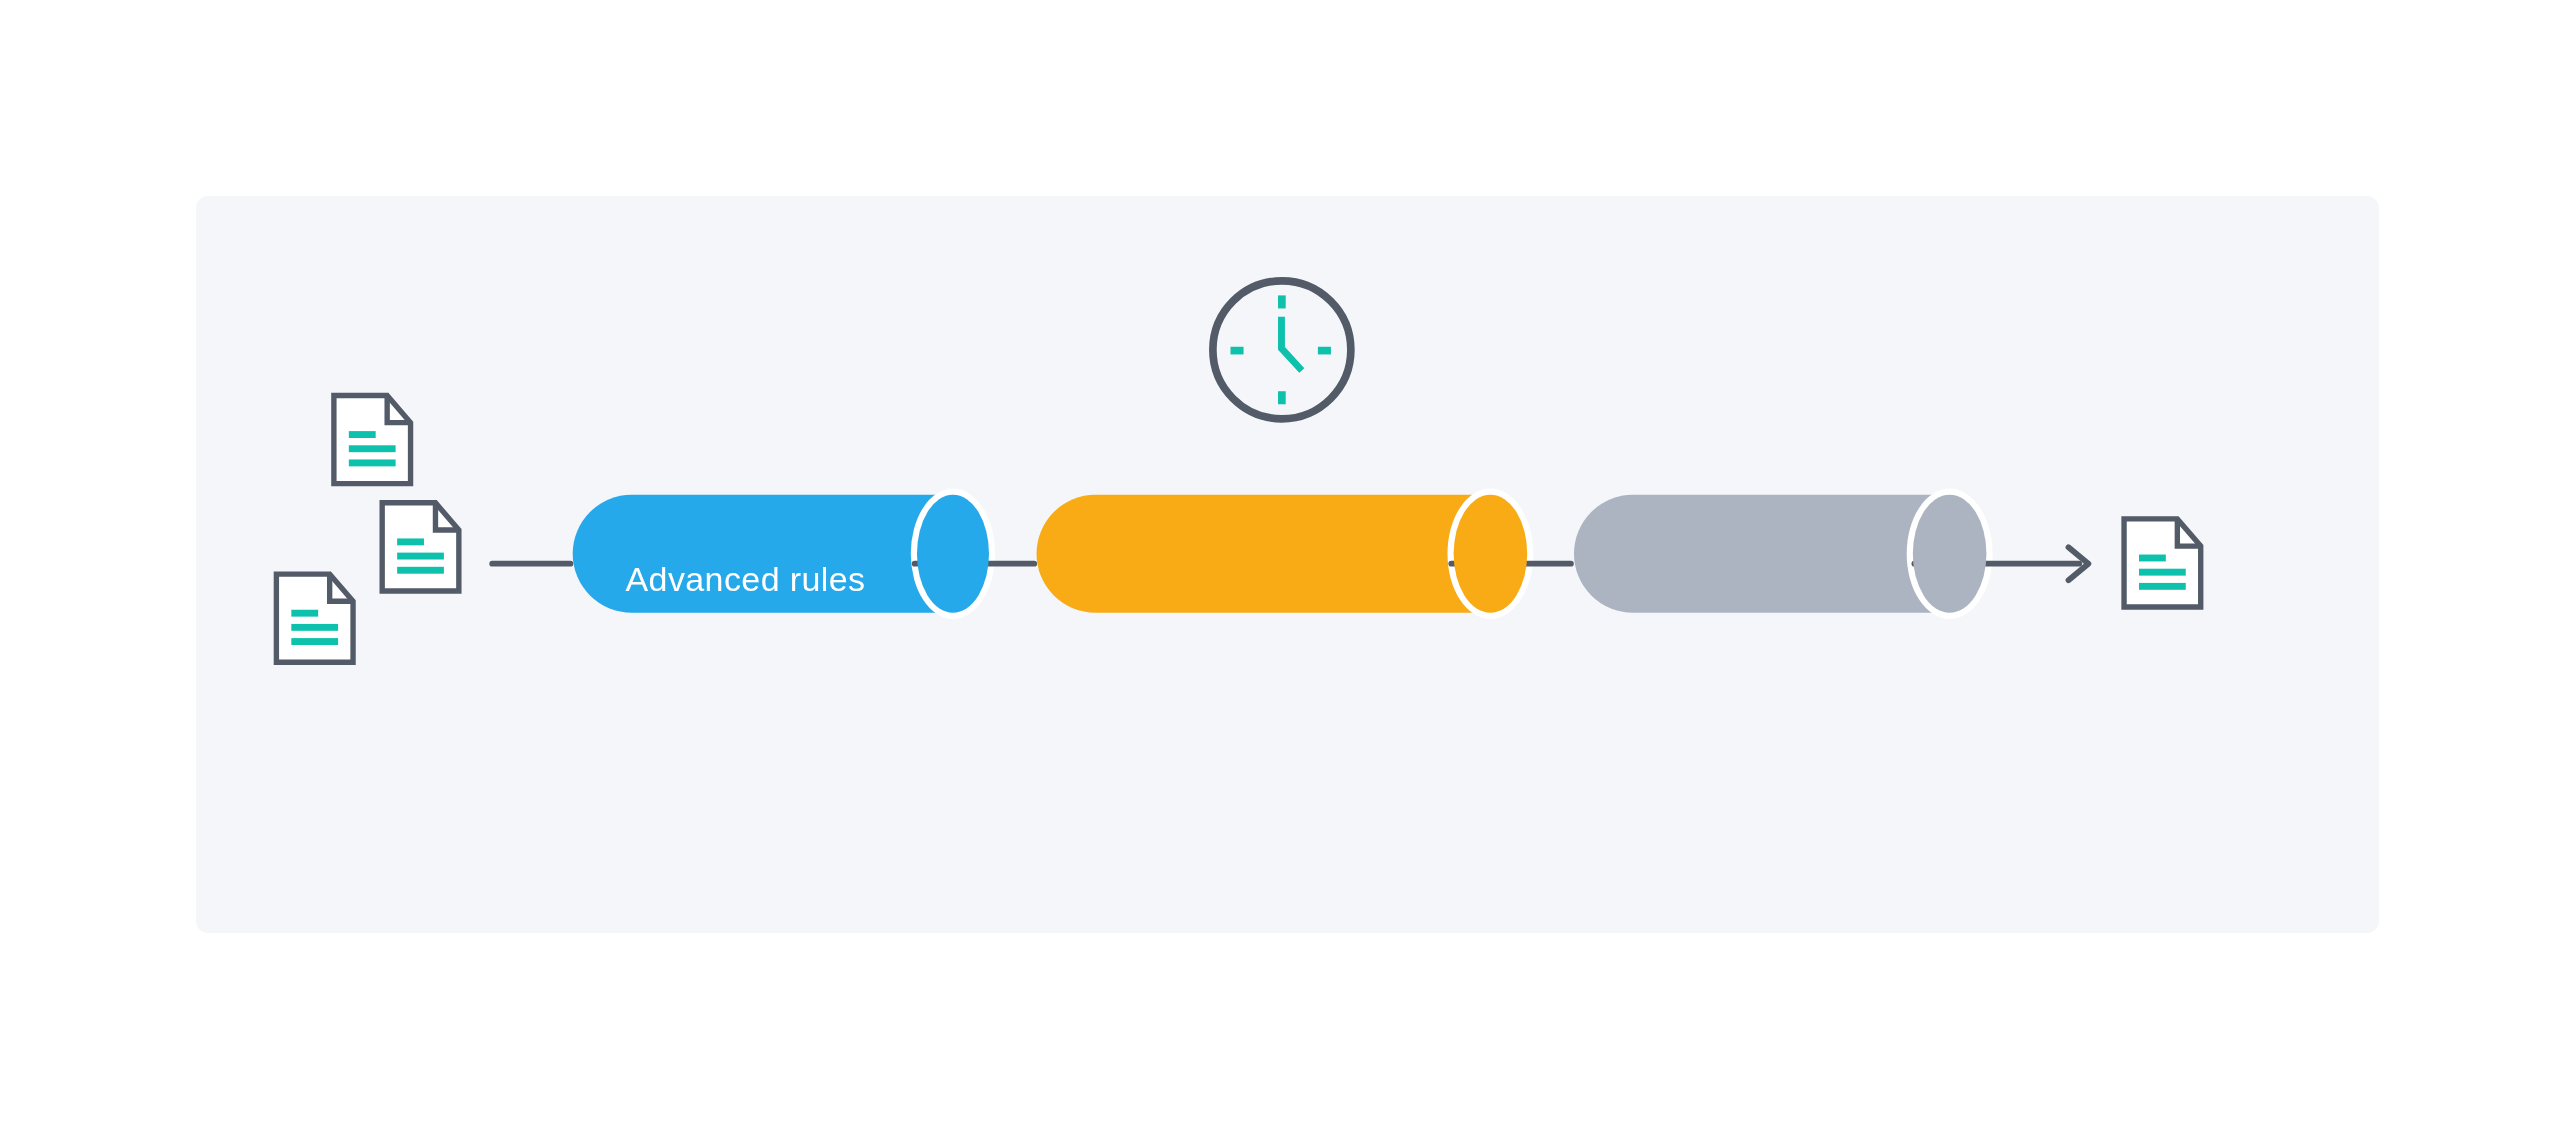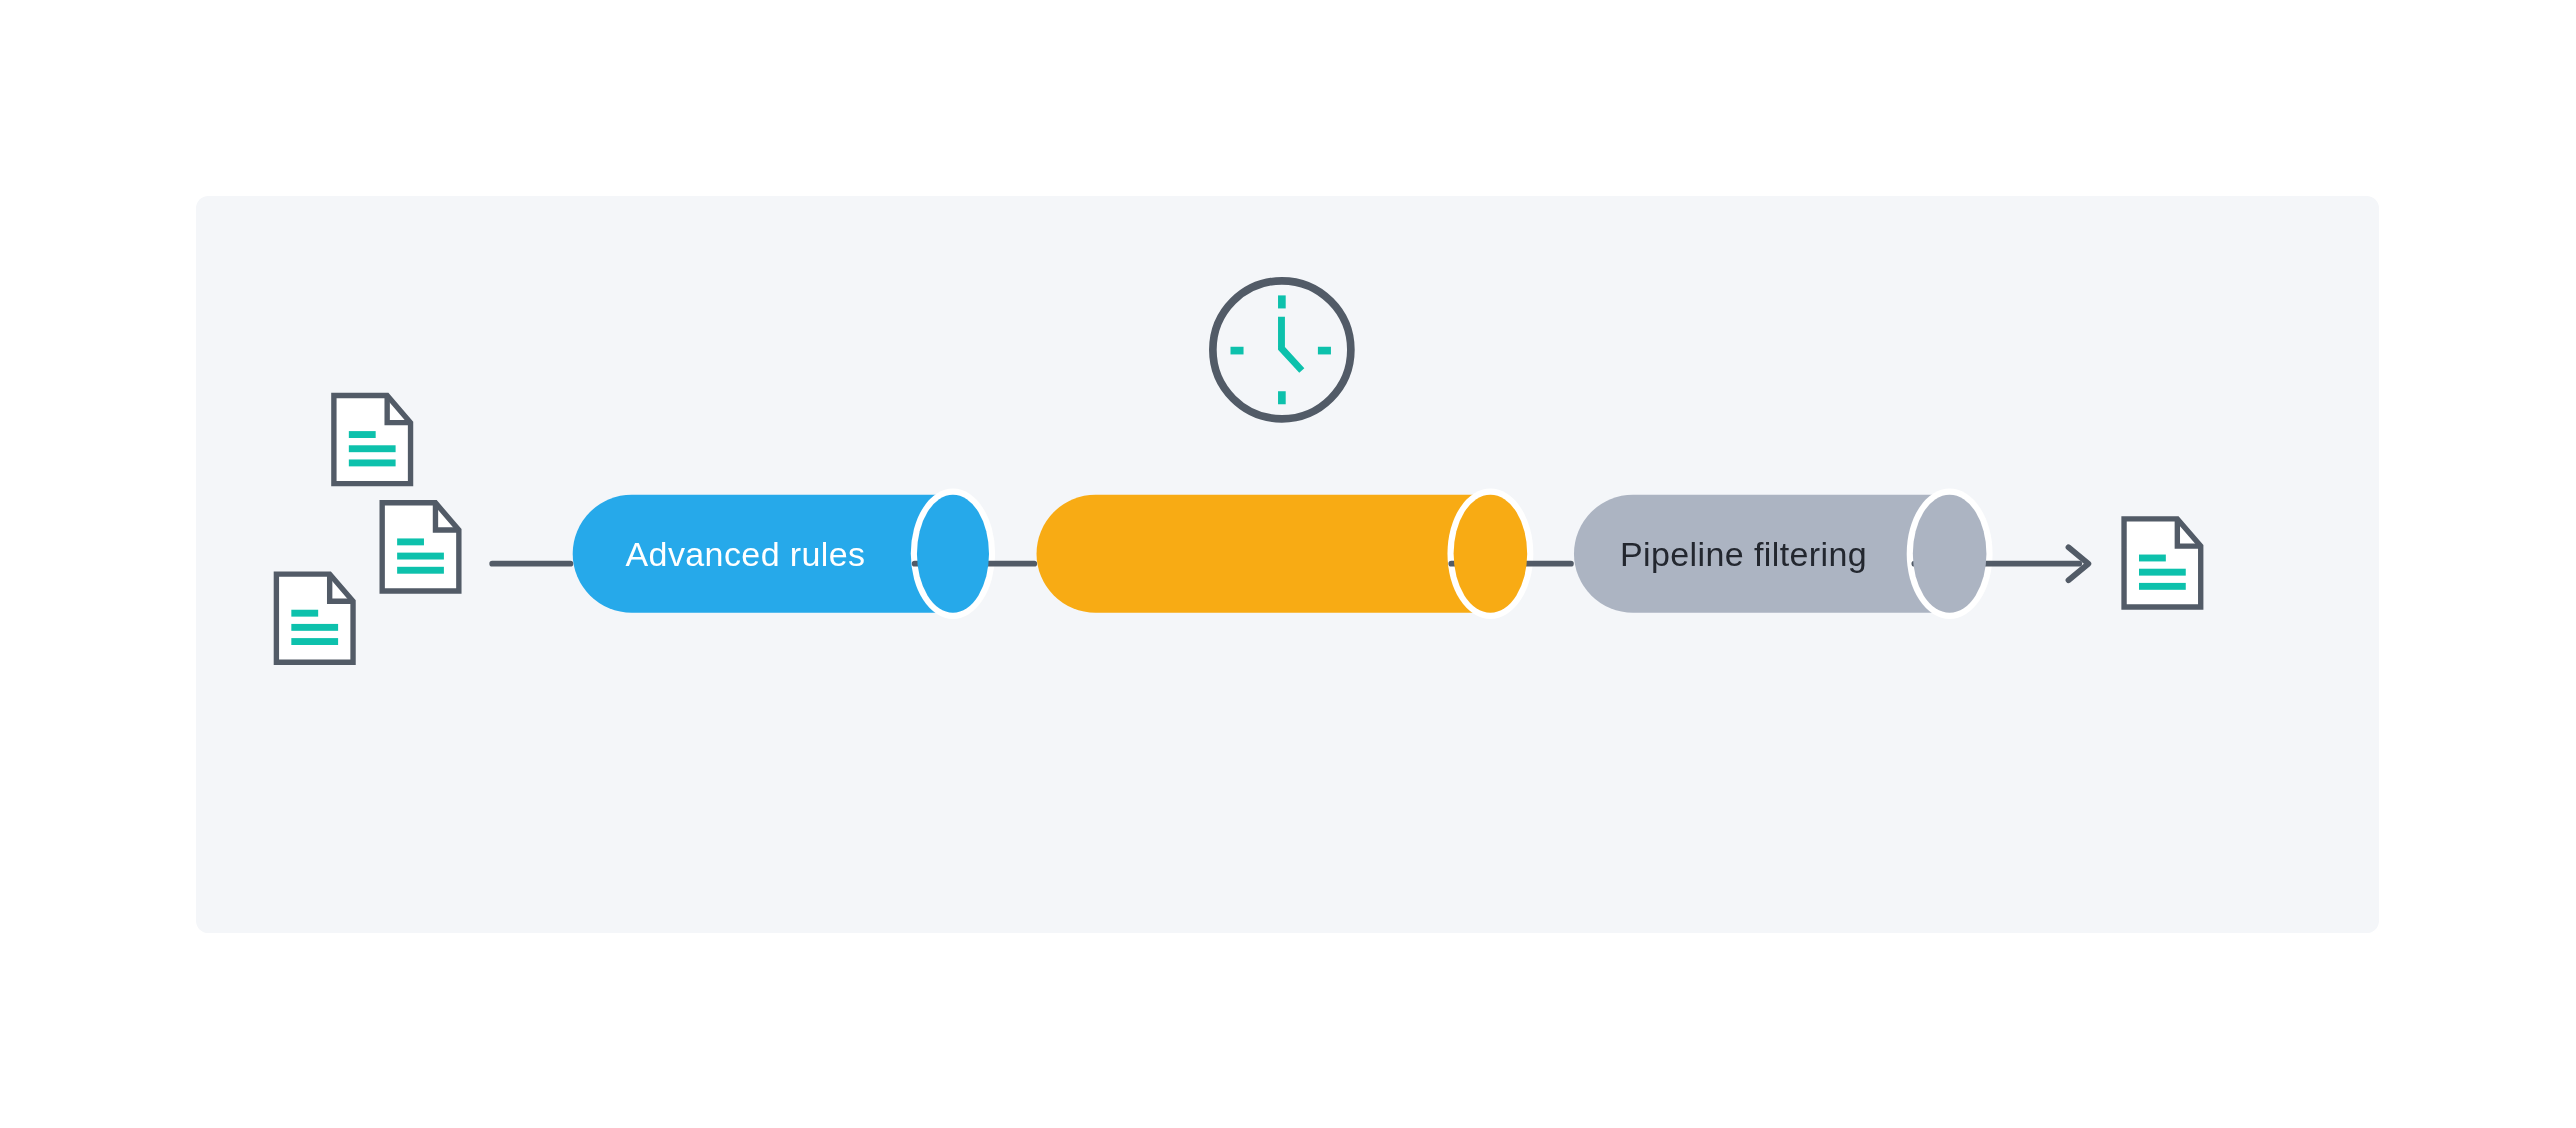--- a/index.html
+++ b/index.html
@@ -59,21 +59,21 @@
   .clock-tick { fill: var(--teal, #0dc1ac); }
   .clock-hands {
     fill: none;
     stroke: var(--teal, #0dc1ac);
     stroke-width: 9;
     stroke-linecap: butt;
     stroke-linejoin: miter;
   }
   .stage-label {
     position: absolute;
-    top: 495px;
+    top: 520px;
     height: 118px;
     display: flex;
     align-items: center;
     justify-content: center;
     font-size: 34px;
     font-weight: 400;
     letter-spacing: 0.4px;
     white-space: nowrap;
     pointer-events: none;
   }
@@ -130,16 +130,15 @@
     <g>
       <use href="#doc" x="432" y="512"></use>
       <use href="#doc" x="495" y="652"></use>
       <use href="#doc" x="357" y="745"></use>
     </g>
 
     <use href="#doc" x="2767" y="673"></use>
   </svg>
 
   <div class="stage-label label-advanced">Advanced rules</div>
-  <div class="stage-label label-pipeline">Pipeline filtering</div>
 
 </div>
 
 
 </body></html>

